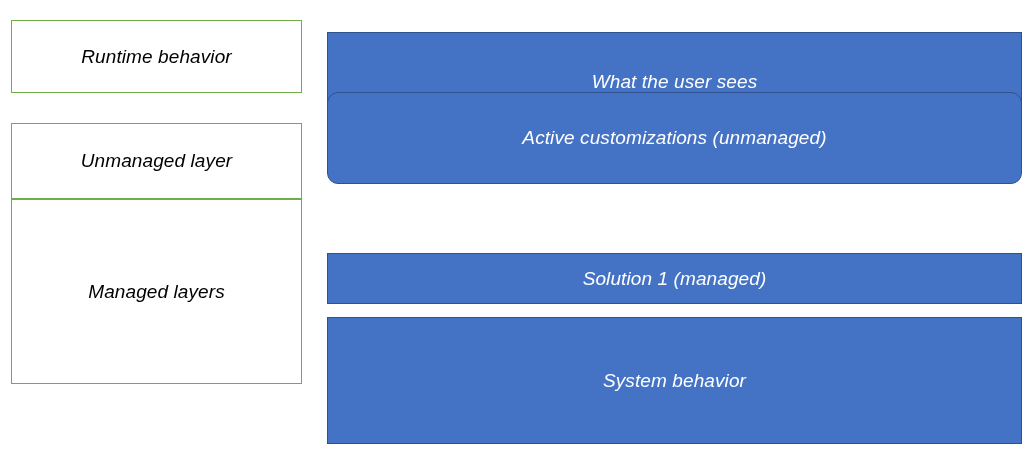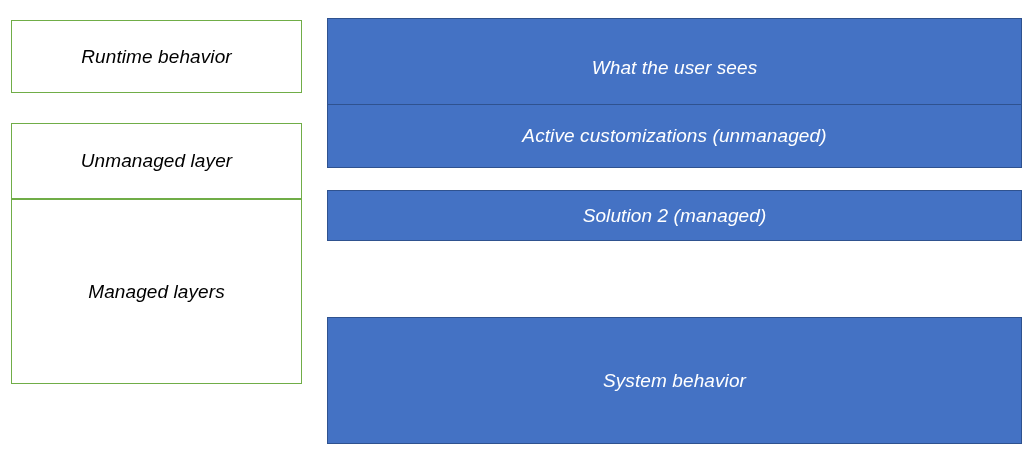--- a/index.html
+++ b/index.html
@@ -39,22 +39,22 @@
     width: 695px;
     background: var(--blue-fill, #4472C4);
     border: 1.5px solid var(--blue-border, #2F528F);
     color: var(--layer-text, #ffffff);
   }
   
   .label-box.pos-0 { top: 20px;  height: 73px;  }
   .label-box.pos-1 { top: 99px;  height: 76px; margin-top: 24px;  }
   .label-box.pos-2 { top: 199px; height: 185px; }
   
-  .layer-box.pos-0 { top: 18px;  height: 99px;  }
-  .layer-box.pos-1 { top: 104px; height: 64px;  }
+  .layer-box.pos-0 { top: 32px;  height: 99px;  }
+  .layer-box.pos-1 { top: 92px; height: 92px; border-radius: 11px;  }
   .layer-box.pos-2 { top: 190px; height: 51px;  }
   .layer-box.pos-3 { top: 253px; height: 51px;  }
   .layer-box.pos-4 { top: 317px; height: 127px; }
 </style>
 </head>
 <body>
 
 <div class="canvas">
 
   <div class="box label-box pos-0">
@@ -66,20 +66,20 @@
   <div class="box label-box pos-2">
     <span>Managed layers</span>
   </div>
 
   <div class="box layer-box pos-0">
     <span>What the user sees</span>
   </div>
   <div class="box layer-box pos-1">
     <span>Active customizations (unmanaged)</span>
   </div>
-  <div class="box layer-box pos-2">
-    <span>Solution 2 (managed)</span>
+  <div class="box layer-box pos-3">
+    <span>Solution 1 (managed)</span>
   </div>
   <div class="box layer-box pos-4">
     <span>System behavior</span>
   </div>
 
 </div>
 
 </body></html>

